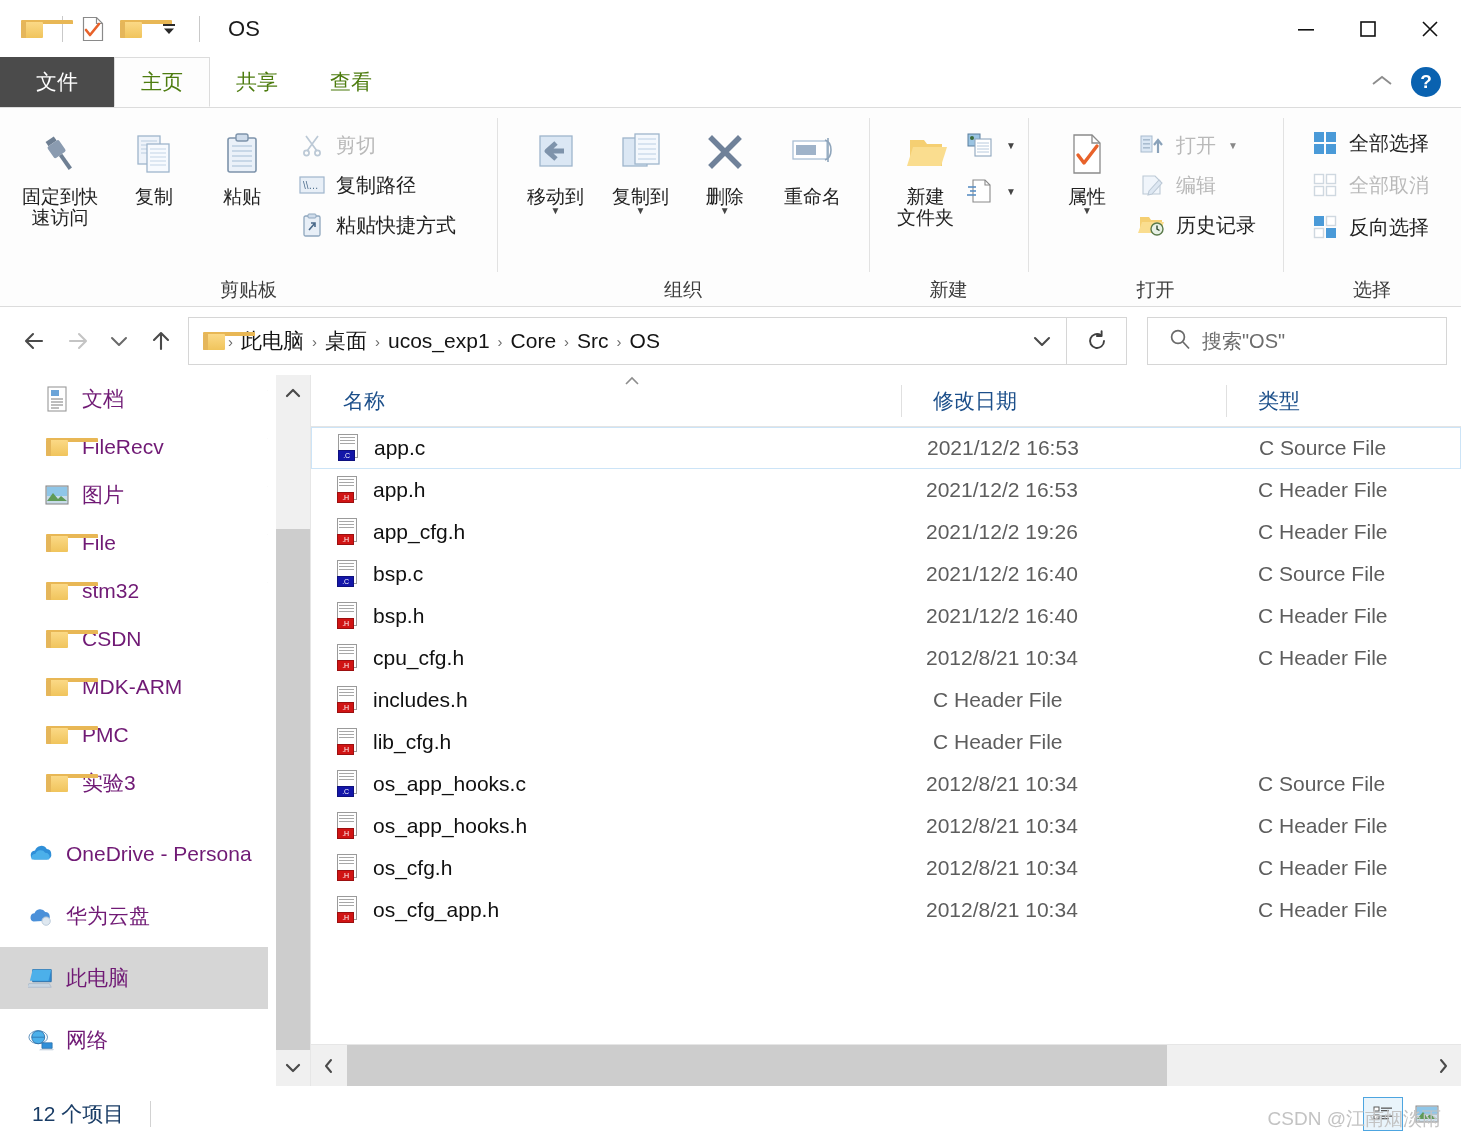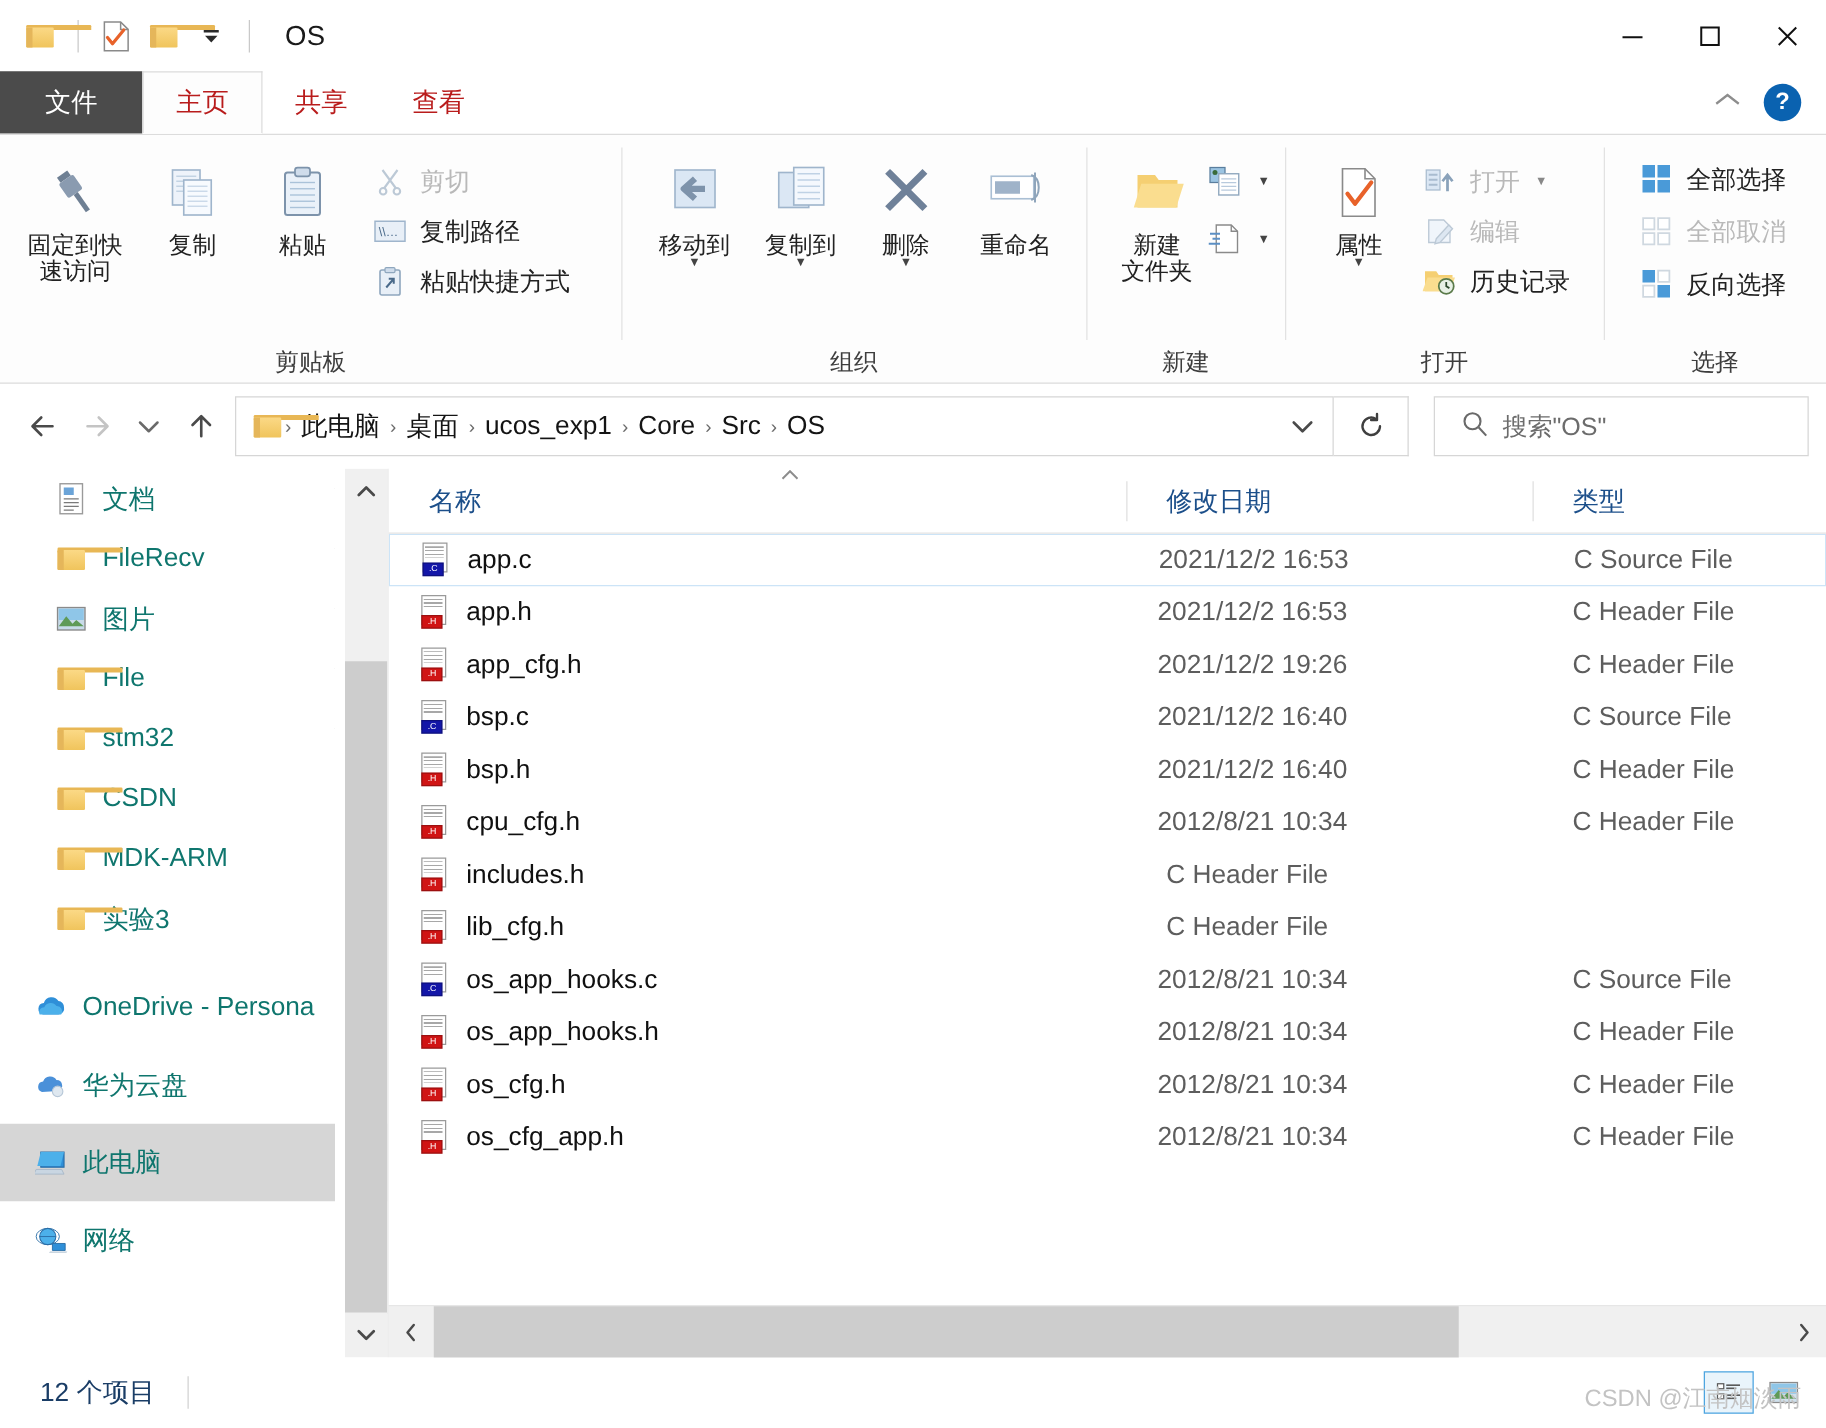--- a/index.html
+++ b/index.html
@@ -27,21 +27,21 @@
     position: relative; width: 22px; height: 18px;
   }
   .folder .tab { position:absolute; left:0; top:0; width:9px; height:4px; background:#e8b755; border-radius:1px 1px 0 0;}
   .folder .body { position:absolute; left:0; top:2px; width:22px; height:16px; background: linear-gradient(180deg,#fbd986 0%,#f0c45c 100%); border-radius: 1px; }
   .folder .lip { position:absolute; left:0; top:2px; width:5px; height:16px; background:#e5b65a; border-radius:1px 0 0 1px;}
 
   
   .tabrow { height: 50px; display: flex; align-items: flex-end; background:#fff; position: relative; flex: 0 0 50px; }
   .tab {
     height: 50px; display:flex; align-items:center; justify-content:center;
-    font-size: 21px; color: #b91c1c; padding: 0 26px; cursor: default;
+    font-size: 21px; color: #4d7c0f; padding: 0 26px; cursor: default;
   }
   .tab.file { background:#4b4b4b; color:#fff; width: 114px; padding:0; height:50px; }
   .tab.active { background:#fdfdfd; border: 1px solid #dcdcdc; border-bottom: 1px solid #fdfdfd; position: relative; z-index: 3; }
   .tabrow-right { margin-left: auto; display:flex; align-items:center; gap: 16px; padding-right: 20px; height:50px;}
   .chev-up { color:#888; font-size:20px; }
   .help-circle { width: 30px; height: 30px; border-radius: 50%; background:#0a62b0; color:#fff; display:flex; align-items:center; justify-content:center; font-size:19px; font-weight:bold;}
 
   
   .ribbon {
     height: 200px; flex: 0 0 200px; background:#fdfdfd;
@@ -79,21 +79,21 @@
   .search-ph { font-size:20px; color:#6c6c6c; }
 
   
   .main { flex:1; display:flex; min-height:0; }
 
   
   .sidebar { width: 310px; flex:0 0 310px; background:#fff; position:relative; overflow:hidden; }
   .sb-item { height: 48px; display:flex; align-items:center; padding-left: 44px; gap: 12px; position:relative; }
   .sb-item.sel { background:#d6d6d6; }
   .sb-item .sb-ic { width: 26px; height:24px; display:flex; align-items:center; justify-content:center; flex:0 0 26px;}
-  .sb-item .sb-lb { font-size:21px; color:#0f766e; white-space:nowrap; }
+  .sb-item .sb-lb { font-size:21px; color:#701a75; white-space:nowrap; }
   .sb-item .pin { position:absolute; right: 24px; }
   .sb-group { margin-top: 16px; }
   .sb-root { padding-left: 28px; }
 
   
   .sb-scroll { position:absolute; right:0; top:0; bottom:0; width: 42px; background:#fff; }
   .sb-track { position:absolute; left: 8px; right:0; top:0; bottom:0; background:#f0f0f0; }
   .sb-arrow { position:absolute; left:8px; right:0; height:36px; background:#f0f0f0; display:flex; align-items:center; justify-content:center; color:#555; font-size:16px; }
   .sb-arrow.up { top:0; } .sb-arrow.down { bottom:0; }
   .sb-thumb { position:absolute; left:8px; right:0; top: 154px; height: 522px; background:#cdcdcd; }
@@ -692,20 +692,30 @@
         <div class="sb-ic">
             <div class="folder">
               <div class="tab"></div>
               <div class="body"></div>
               <div class="lip"></div>
             </div>
           </div>
         <div class="sb-lb">MDK-ARM</div>
       </div>
 
+      <div class="sb-item">
+        <div class="sb-ic">
+            <div class="folder">
+              <div class="tab"></div>
+              <div class="body"></div>
+              <div class="lip"></div>
+            </div>
+          </div>
+        <div class="sb-lb">PMC</div>
+      </div>
 
       <div class="sb-item">
         <div class="sb-ic">
             <div class="folder">
               <div class="tab"></div>
               <div class="body"></div>
               <div class="lip"></div>
             </div>
           </div>
         <div class="sb-lb">实验3</div>

